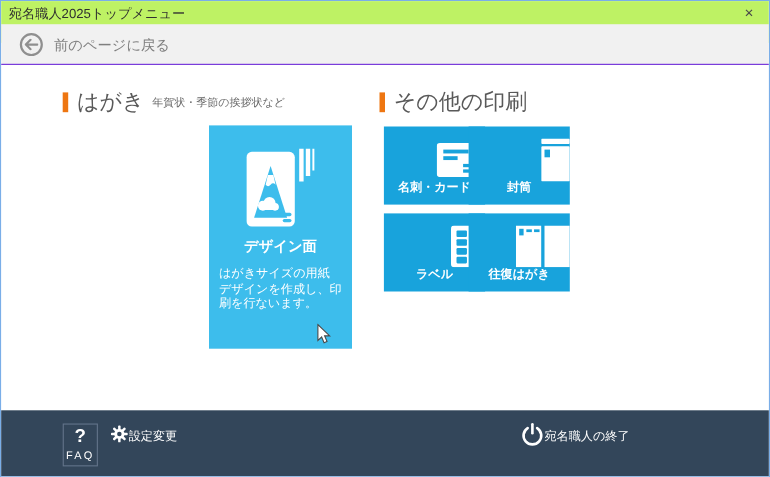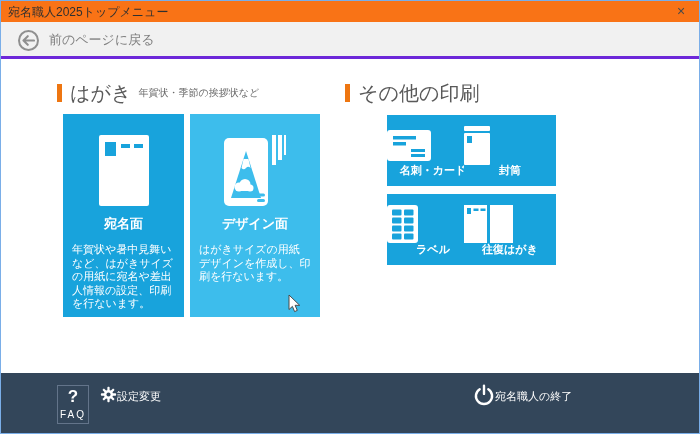--- a/index.html
+++ b/index.html
@@ -4,47 +4,47 @@
 <style>
   html,body{margin:0;padding:0;background:#d7d7d7;}
   *{box-sizing:border-box;}
   .stage{
     position:relative;width:700px;height:434px;background:#fff;
     border:1px solid #7aaee8;overflow:hidden;
     font-family:"Liberation Sans",sans-serif;
     -webkit-font-smoothing:antialiased;
   }
   
-  .titlebar{position:absolute;left:0;top:0;right:0;height:38px;background:#f97316;}
+  .titlebar{position:absolute;left:0;top:0;right:0;height:38px;background:#bef264;}
   .title-text{position:absolute;left:7px;top:3px;font-size:12px;color:#303030;white-space:nowrap;}
   .win-close{position:absolute;right:2px;top:0;width:32px;height:21px;line-height:20px;text-align:center;
     font-size:14px;color:#4a4a4a;cursor:default;}
   
-  .navbar{position:absolute;left:0;top:21px;right:0;height:37px;background:#f1f1f1;border-bottom:3px solid #6d28d9;font-family:Liberation Mono, monospace;}
+  .navbar{position:absolute;left:0;top:21px;right:0;height:37px;background:#f1f1f1;border-bottom:1px solid #6d28d9;}
   .back-btn{position:absolute;left:17px;top:8px;width:21px;height:21px;border:2px solid #8f8f8f;border-radius:50%;
     display:flex;align-items:center;justify-content:center;}
   .back-label{position:absolute;left:48px;top:0;height:37px;line-height:37px;font-size:13px;color:#7f7f7f;white-space:nowrap;}
   
   .section-head{position:absolute;top:82px;display:flex;align-items:flex-end;height:19px;}
   .sec-bar{width:5px;height:18px;margin-right:8px;}
   .sec-title{font-size:20px;color:#595959;line-height:18px;white-space:nowrap;}
   .sec-sub{font-size:10px;color:#6a6a6a;margin-left:7px;margin-bottom:2px;white-space:nowrap;font-family:Liberation Mono, monospace;}
   
   .big-tile{position:absolute;top:113px;height:203px;display:flex;flex-direction:column;align-items:center;cursor:pointer;}
   .big-tile .bt-icon{margin-top:21px;height:72px;display:flex;align-items:flex-start;}
   .bt-label{margin-top:8px;font-size:13px;font-weight:bold;color:#fff;white-space:nowrap;}
   .bt-desc{margin-top:10px;align-self:stretch;padding:0 9px;font-size:11px;line-height:13.5px;color:#fff;
     text-align:left;word-break:break-all;}
   
   .postcard{position:relative;width:50px;height:71px;background:#fff;border-radius:2px;}
   .pc-stamp{position:absolute;left:6px;top:7px;width:11px;height:14px;}
   .pc-dash1{position:absolute;left:22px;top:9px;width:9px;height:4px;}
   .pc-dash2{position:absolute;left:35px;top:9px;width:9px;height:4px;}
   
-  .small-tile{position:absolute;width:92px;height:71px;display:flex;flex-direction:column;align-items:flex-start;cursor:pointer;margin-left:38px;}
+  .small-tile{position:absolute;width:92px;height:71px;display:flex;flex-direction:column;align-items:flex-end;cursor:pointer;}
   .st-icon{margin-top:10px;height:40px;display:flex;align-items:center;}
   .st-label{position:absolute;bottom:8px;left:0;right:0;text-align:center;font-size:11px;font-weight:bold;color:#fff;white-space:nowrap;}
   
   .bottombar{position:absolute;left:0;right:0;top:372px;bottom:0;}
   .faq-btn{position:absolute;left:56px;top:12px;width:32px;height:39px;border:1px solid #63748a;
     display:flex;flex-direction:column;align-items:center;cursor:pointer;}
   .faq-q{font-size:17px;font-weight:bold;color:#fff;line-height:22px;}
   .faq-label{font-size:10px;color:#fff;letter-spacing:2px;margin-top:1px;}
   .bar-item{position:absolute;top:10px;display:flex;flex-direction:row;align-items:center;cursor:pointer;}
   .bar-item .bi-icon{height:23px;display:flex;align-items:center;justify-content:center;}
@@ -74,31 +74,20 @@
     <span class="sec-bar" style="background:#ee7611"></span>
     <span class="sec-title">はがき</span>
     <span class="sec-sub">年賀状・季節の挨拶状など</span>
   </div>
 
   <div class="section-head" style="left:344px">
     <span class="sec-bar" style="background:#ee7611"></span>
     <span class="sec-title">その他の印刷</span>
   </div>
 
-  <div class="big-tile" style="left:62px;width:121px;background:#18a3dc">
-    <div class="bt-icon">
-      <div class="postcard">
-        <div class="pc-stamp" style="background:#18a3dc"></div>
-        <div class="pc-dash1" style="background:#18a3dc"></div>
-        <div class="pc-dash2" style="background:#18a3dc"></div>
-      </div>
-    </div>
-    <div class="bt-label">宛名面</div>
-    <div class="bt-desc">年賀状や暑中見舞いなど、はがきサイズの用紙に宛名や差出人情報の設定、印刷を行ないます。</div>
-  </div>
 
   <div class="big-tile" style="left:189px;width:130px;background:#3dbdec">
     <div class="bt-icon">
       <svg width="62" height="72" viewBox="0 0 62 72">
         <rect x="0" y="3" width="44" height="68" rx="5" fill="#fff"></rect>
         <path d="M22 16 L37 63 L7 63 Z" fill="#3dbdec"></path>
         <path d="M17.5 33 q2.2 2.6 4.5 0 q2.2 -2.6 4.5 0 L24.5 24 L19.5 24 Z" fill="#fff"></path>
         <g fill="#fff">
           <circle cx="15" cy="52" r="4.5"></circle>
           <circle cx="21" cy="49.5" r="5.5"></circle>

